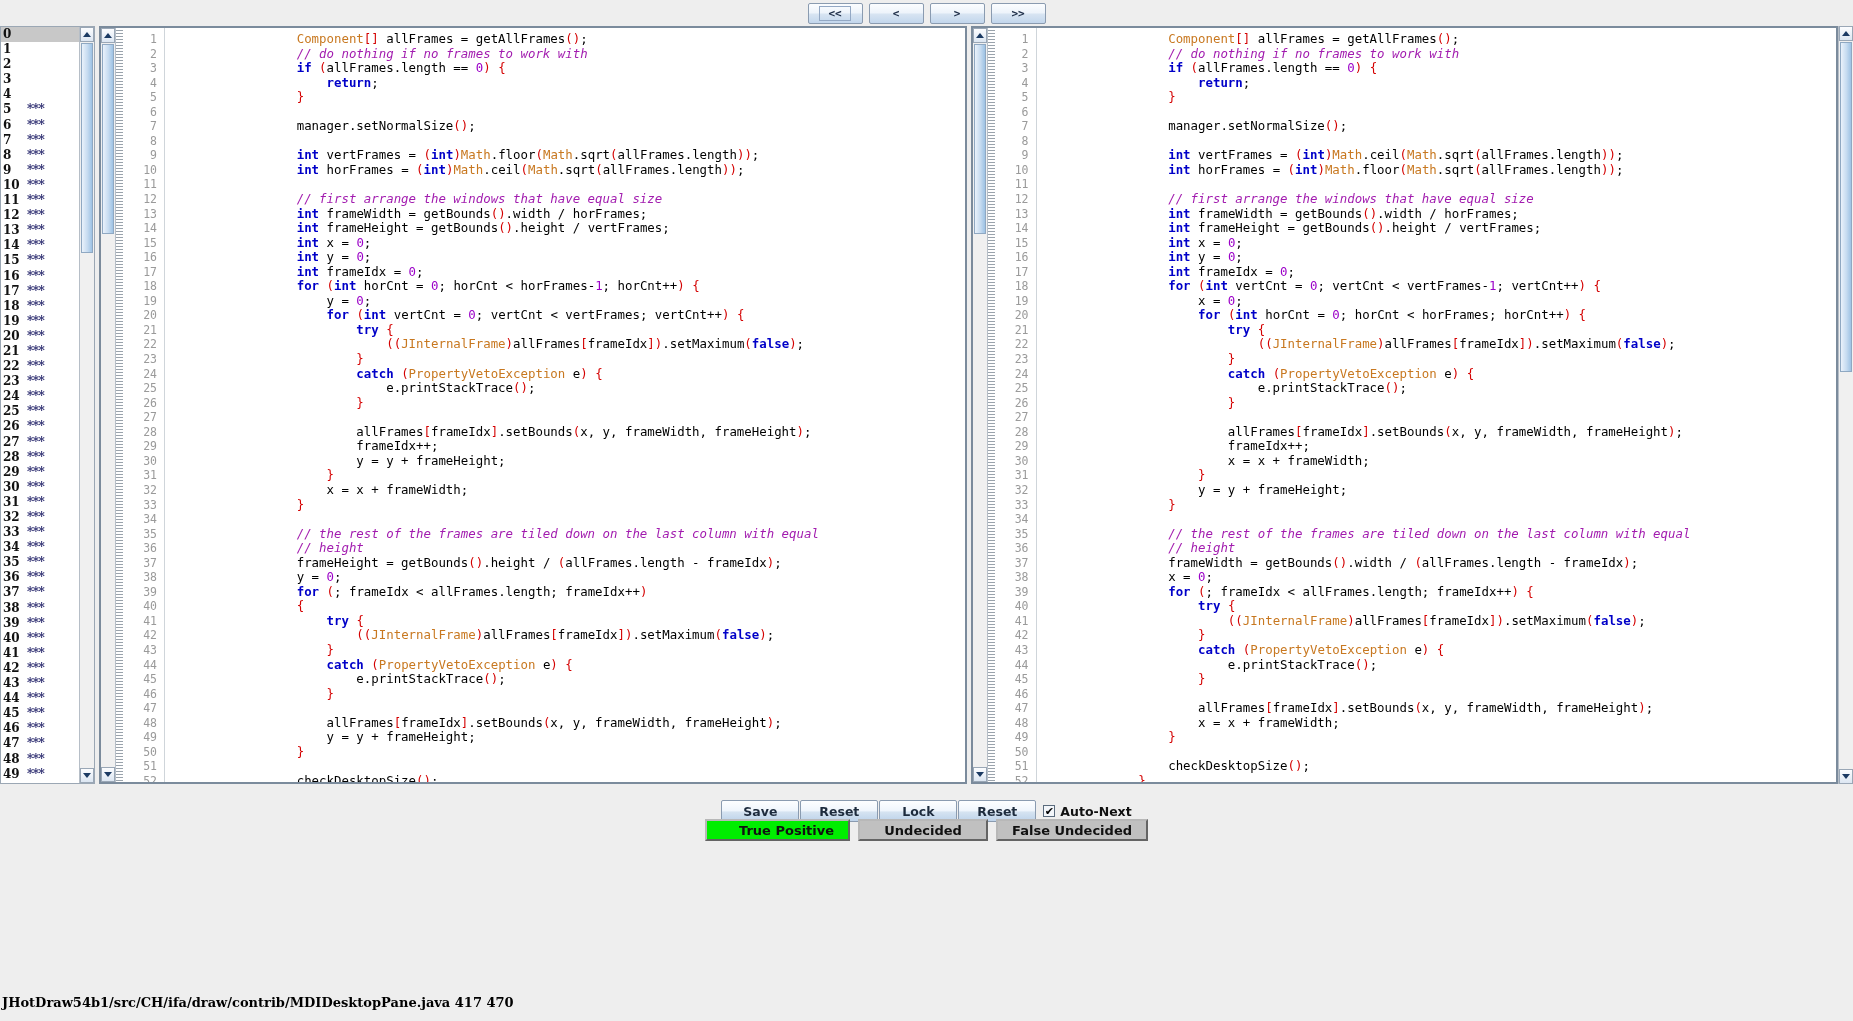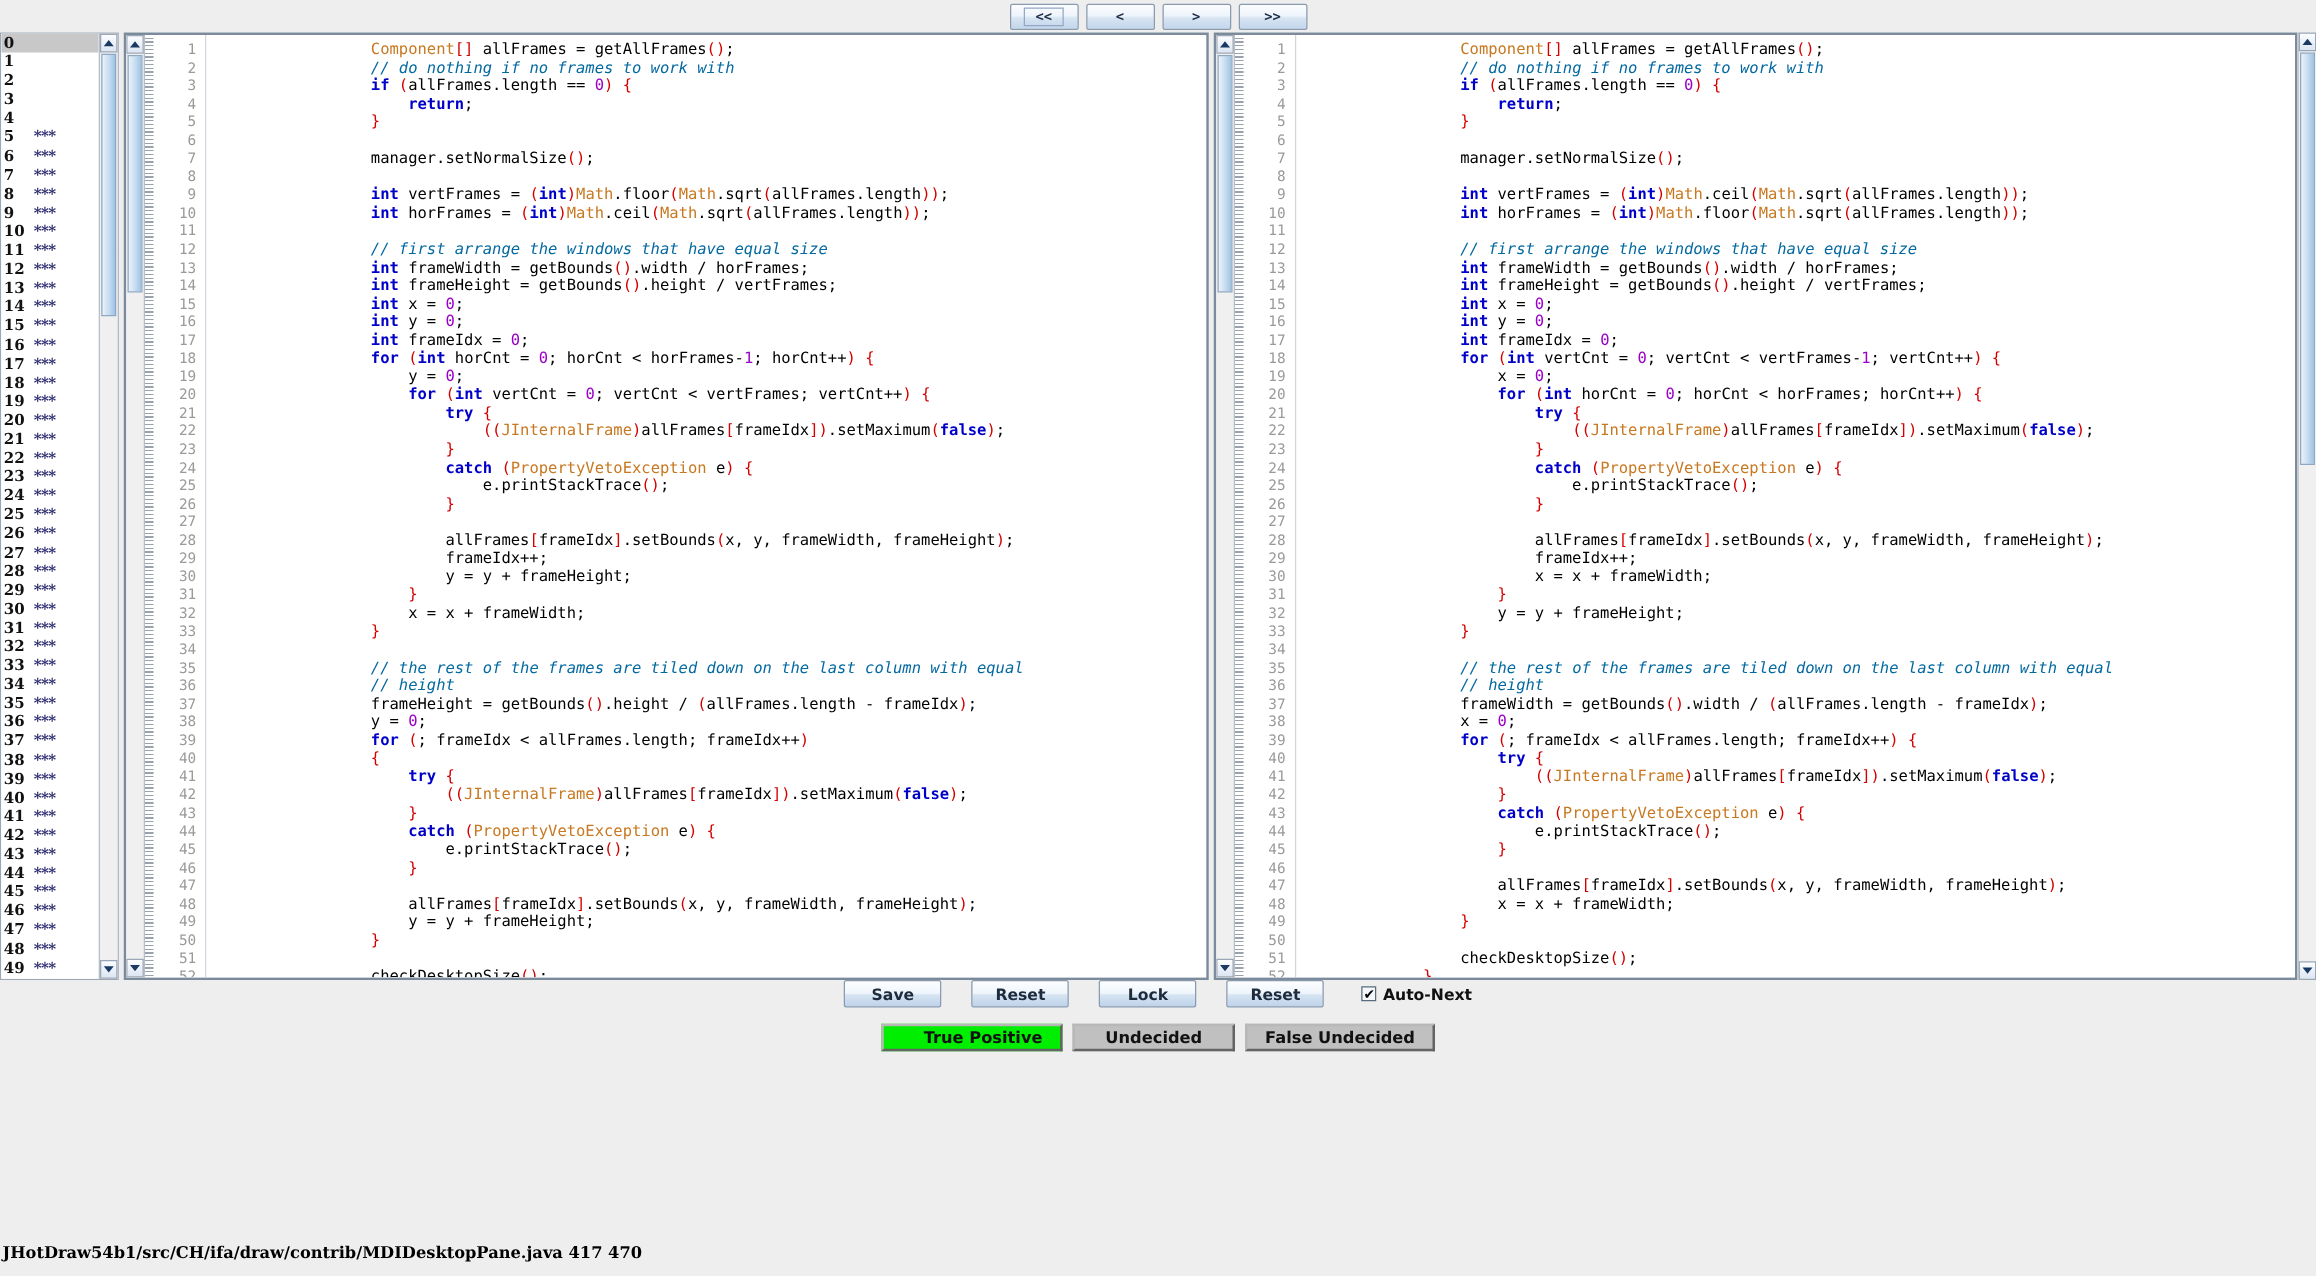--- a/index.html
+++ b/index.html
@@ -139,35 +139,35 @@
     font-size: 12.4px;
     white-space: pre;
     padding-top: 4px;
     padding-left: 72px;
     color: #000;
     overflow: hidden;
   }
   .codetext div { height: 14.56px; line-height: 14.56px; }
 
   .k  { color: #0000c8; font-weight: bold; }   
-  .cm { color: #0369a1; font-style: italic; }  
+  .cm { color: #a21caf; font-style: italic; }  
   .p  { color: #d40000; }                      
   .n  { color: #9b00c8; }                      
   .t  { color: #c87820; text-align: right; }                      
 
   
   #controls {
     position: absolute;
     top: 784px; left: 0;
     width: 1853px; height: 198px;
     background: #eeeeee;
   }
   #btnrow1 {
-    position: absolute; top: 0; left: 0; right: 0;
-    display: flex; align-items: center; justify-content: center; gap: 24px;
+    position: absolute; top: 16px; left: 0; right: 0;
+    display: flex; align-items: center; justify-content: center; gap: 1px;
   }
   .actbtn {
     width: 78px; height: 22px;
     border: 1px solid #8a9bb0;
     border-radius: 2px;
     background: linear-gradient(to bottom,#fdfeff 0%,#eff5fc 48%,#d5e3f1 56%,#bed3ea 100%);
     font-family: "DejaVu Sans", sans-serif;
     font-size: 12.5px; font-weight: bold; color: #1d2b3d;
     display: flex; align-items: center; justify-content: center;
     cursor: pointer;

